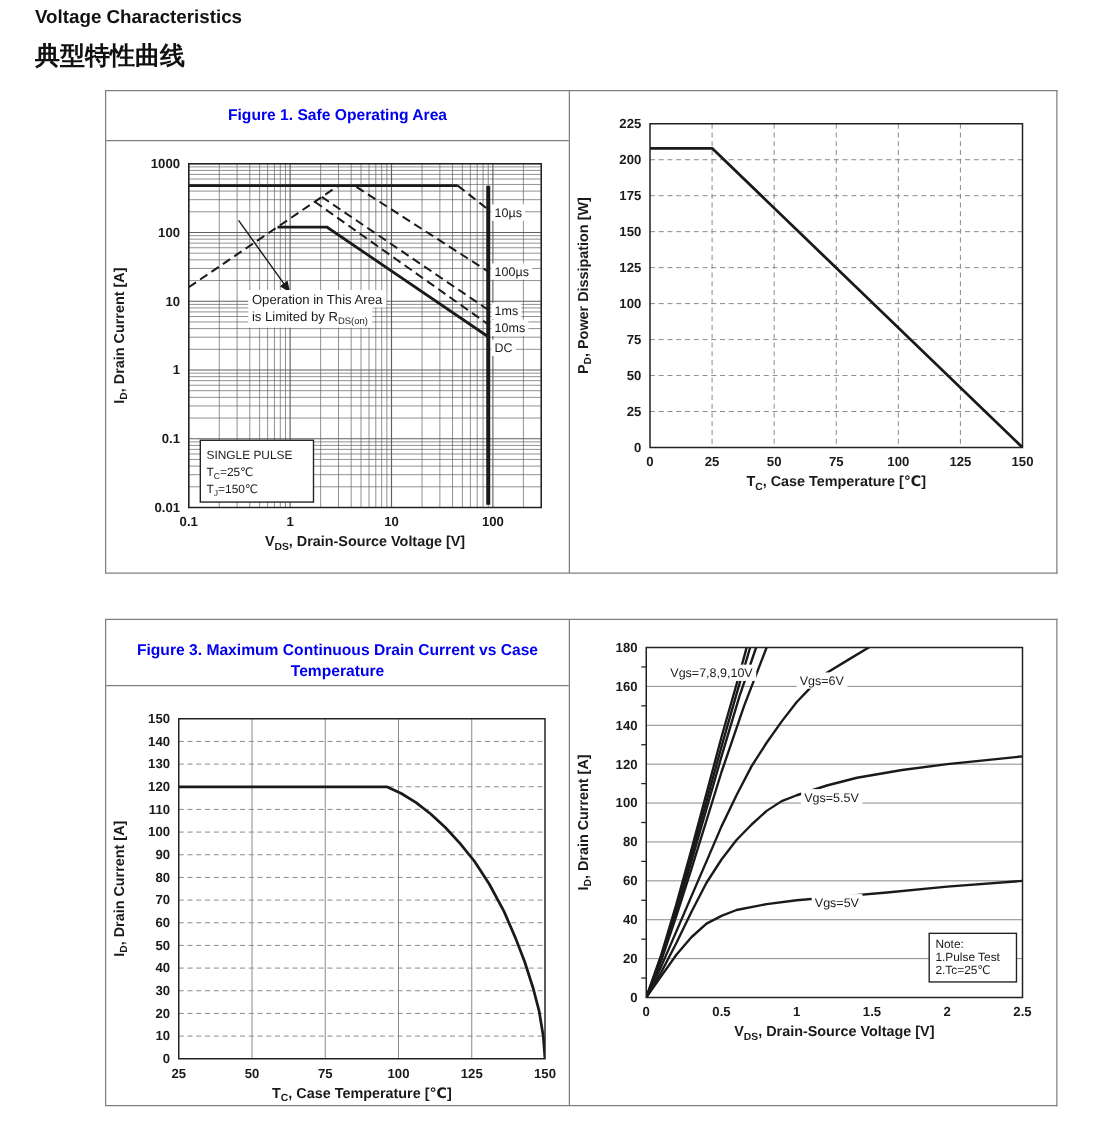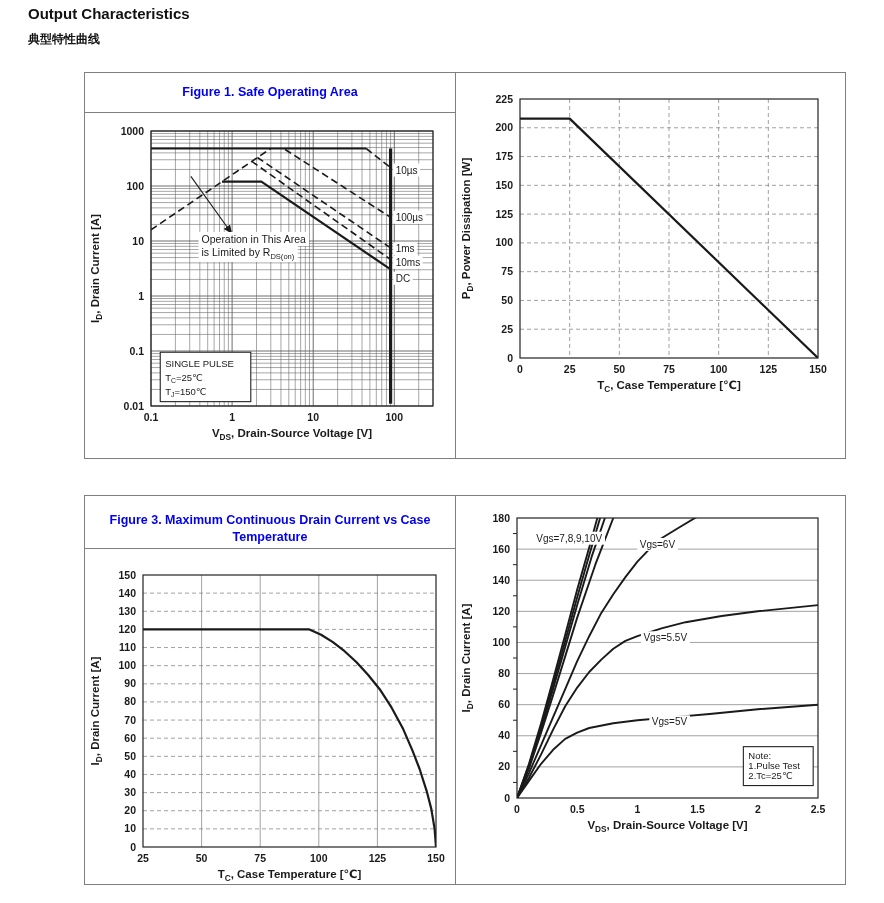--- a/index.html
+++ b/index.html
@@ -1,39 +1,39 @@
 <!DOCTYPE html>
 <html><head>
 <meta charset="utf-8">
 <style>
   * { margin:0; padding:0; box-sizing:border-box; }
   html,body { width:884px; height:903px; background:#ffffff;
     font-family:"Liberation Sans","DejaVu Sans",sans-serif; }
   body { position:relative; overflow:hidden; }
   .h-en { position:absolute; left:28px; top:5px; font-size:15px; font-weight:bold; color:#111; }
-  .h-zh { position:absolute; left:28px; top:31px; font-size:12px; font-weight:bold; color:#111; }
+  .h-zh { position:absolute; left:28px; top:31px; font-size:20px; font-weight:bold; color:#111; }
   .figgrid { position:absolute; left:84px; top:72px; width:762px; }
   .row { display:flex;align-items:flex-end; }
   .row2 { margin-top:36px; }
   .panel { border:1px solid #7f7f7f; background:#fff; }
   .panel + .panel { border-left:none; }
   .p-left  { width:372px; }
   .p-right { width:390px; }
   .row1 .panel { height:387px; }
   .row2 .panel { height:390px; }
   .panel-title { height:40px; border-bottom:1px solid #7f7f7f;
     display:flex; align-items:center; justify-content:center; text-align:center;
     font-size:12.5px; font-weight:bold; line-height:1.3; padding:0 22px; }
   .chart-wrap { position:relative; width:100%; }
   svg { display:block; }
 </style>
 </head>
 <body>
 
-<div class="h-en">Output Characteristics</div>
+<div class="h-en">Voltage Characteristics</div>
 <div class="h-zh">典型特性曲线</div>
 
 <div class="figgrid">
   <div class="row row1">
     <div class="panel p-left">
       <div class="panel-title" style="color: rgb(0, 0, 238);">Figure 1. Safe Operating Area</div>
       <div class="chart-wrap">
           <svg width="370" height="345" viewBox="0 0 370 345">
             <defs>
               <clipPath id="clip-fig1">

